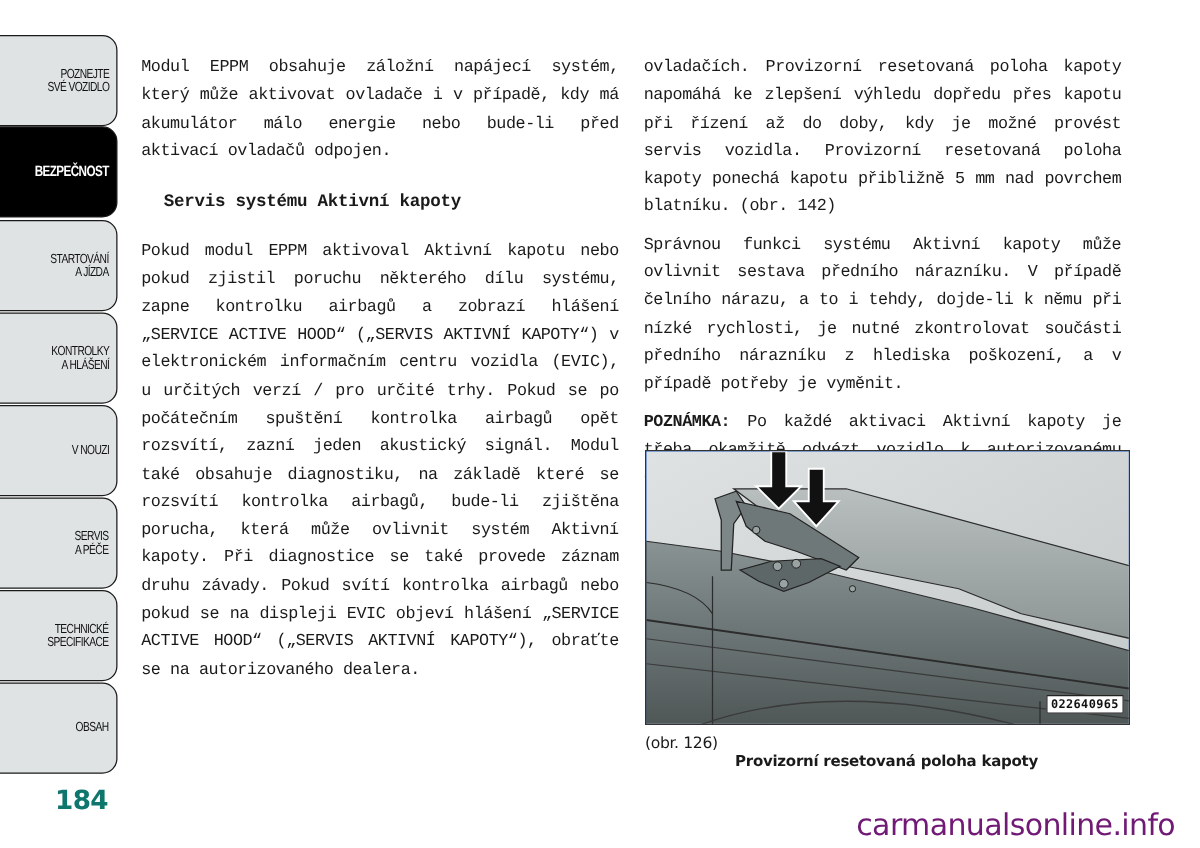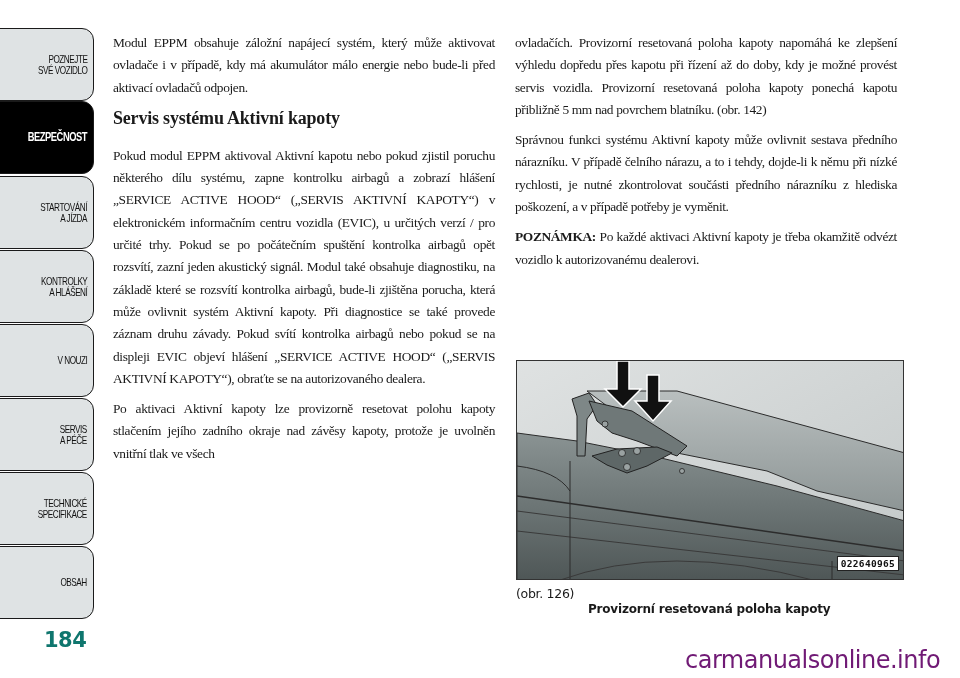--- a/index.html
+++ b/index.html
@@ -13,25 +13,25 @@
       box-sizing: border-box; display: flex; align-items: center; justify-content: flex-end;
       padding-right: 6px; text-align: right;
       font-family: "Liberation Sans", sans-serif; font-size: 10.5px; line-height: 11px;
       letter-spacing: -0.6px; color: #111; transform-origin: right center;
     }
     .tab .lbl { display: inline-block; transform: scaleX(0.78); transform-origin: right center; white-space: pre-line; }
     .tab.active { background: #000; color: #fff; font-weight: bold; font-size: 12px; }
     .page-number { position: absolute; left: 44px; top: 628px; font-family: "DejaVu Sans", sans-serif; font-weight: bold; font-size: 21px; color: #0f766e; letter-spacing: -0.5px; }
 
     
-    .col { position: absolute; top: 32px; width: 382px; font-family: Liberation Serif, serif; font-size: 13.4px; line-height: 22.3px; text-align: justify; letter-spacing: -0.35px; }
+    .col { position: absolute; top: 44px; width: 382px; font-family: Liberation Mono, monospace; font-size: 13.4px; line-height: 22.3px; text-align: justify; letter-spacing: -0.35px; }
     .col-left { left: 113px; }
     .col-right { left: 515px; }
     .col p { margin: 0 0 8px 0; }
-    .col h3 { margin: 0; font-size: 18px; font-weight: bold; line-height: 22px; letter-spacing: -0.2px; }
+    .col h3 { margin: 18px; font-size: 14px; font-weight: bold; line-height: 22px; letter-spacing: -0.2px; }
     .col h3 + p { margin-top: 16px; }
     .note-label { font-weight: bold; }
 
     
     .figure { position: absolute; left: 516px; top: 360px; width: 388px; height: 220px; border: 1.5px solid #333; box-sizing: border-box; overflow: hidden; background: #3b82f6; }
     .figure svg { display: block; }
     .fig-code { position: absolute; right: 4px; bottom: 8px; background: #fff; border: 1px solid #222; font-family: "DejaVu Sans Mono", monospace; font-weight: bold; font-size: 9.5px; padding: 1px 3px; color: #111; letter-spacing: 0.3px; }
     .fig-ref { position: absolute; left: 516px; top: 586px; font-size: 12.5px; letter-spacing: -0.3px; }
     .fig-caption { position: absolute; left: 588px; top: 602px; font-size: 12px; font-weight: bold; letter-spacing: -0.2px; }
     .watermark { position: absolute; left: 685px; top: 646px; font-family: "DejaVu Sans", sans-serif; font-size: 24px; color: #701a75; letter-spacing: -0.5px; }
@@ -69,21 +69,20 @@
   <div class="tab" style="top:518px">
       <span class="lbl">OBSAH</span>
     </div>
 </div>
 <div class="page-number">184</div>
 
 <div class="col col-left">
   <p>Modul EPPM obsahuje záložní napájecí systém, který může aktivovat ovladače i v případě, kdy má akumulátor málo energie nebo bude-li před aktivací ovladačů odpojen.</p>
   <h3>Servis systému Aktivní kapoty</h3>
   <p>Pokud modul EPPM aktivoval Aktivní kapotu nebo pokud zjistil poruchu některého dílu systému, zapne kontrolku airbagů a zobrazí hlášení „SERVICE ACTIVE HOOD“ („SERVIS AKTIVNÍ KAPOTY“) v elektronickém informačním centru vozidla (EVIC), u určitých verzí / pro určité trhy. Pokud se po počátečním spuštění kontrolka airbagů opět rozsvítí, zazní jeden akustický signál. Modul také obsahuje diagnostiku, na základě které se rozsvítí kontrolka airbagů, bude-li zjištěna porucha, která může ovlivnit systém Aktivní kapoty. Při diagnostice se také provede záznam druhu závady. Pokud svítí kontrolka airbagů nebo pokud se na displeji EVIC objeví hlášení „SERVICE ACTIVE HOOD“ („SERVIS AKTIVNÍ KAPOTY“), obraťte se na autorizovaného dealera.</p>
-  <p>Po aktivaci Aktivní kapoty lze provizorně resetovat polohu kapoty stlačením jejího zadního okraje nad závěsy kapoty, protože je uvolněn vnitřní tlak ve všech</p>
 </div>
 
 <div class="col col-right">
   <p>ovladačích. Provizorní resetovaná poloha kapoty napomáhá ke zlepšení výhledu dopředu přes kapotu při řízení až do doby, kdy je možné provést servis vozidla. Provizorní resetovaná poloha kapoty ponechá kapotu přibližně 5 mm nad povrchem blatníku. (obr.  142)</p>
   <p>Správnou funkci systému Aktivní kapoty může ovlivnit sestava předního nárazníku. V případě čelního nárazu, a to i tehdy, dojde-li k němu při nízké rychlosti, je nutné zkontrolovat součásti předního nárazníku z hlediska poškození, a v případě potřeby je vyměnit.</p>
   <p><span class="note-label">POZNÁMKA:</span><span> Po každé aktivaci Aktivní kapoty je třeba okamžitě odvézt vozidlo k autorizovanému dealerovi.</span></p>
 </div>
 
 <div class="figure">
   <svg width="388" height="220" viewBox="0 0 388 220">

